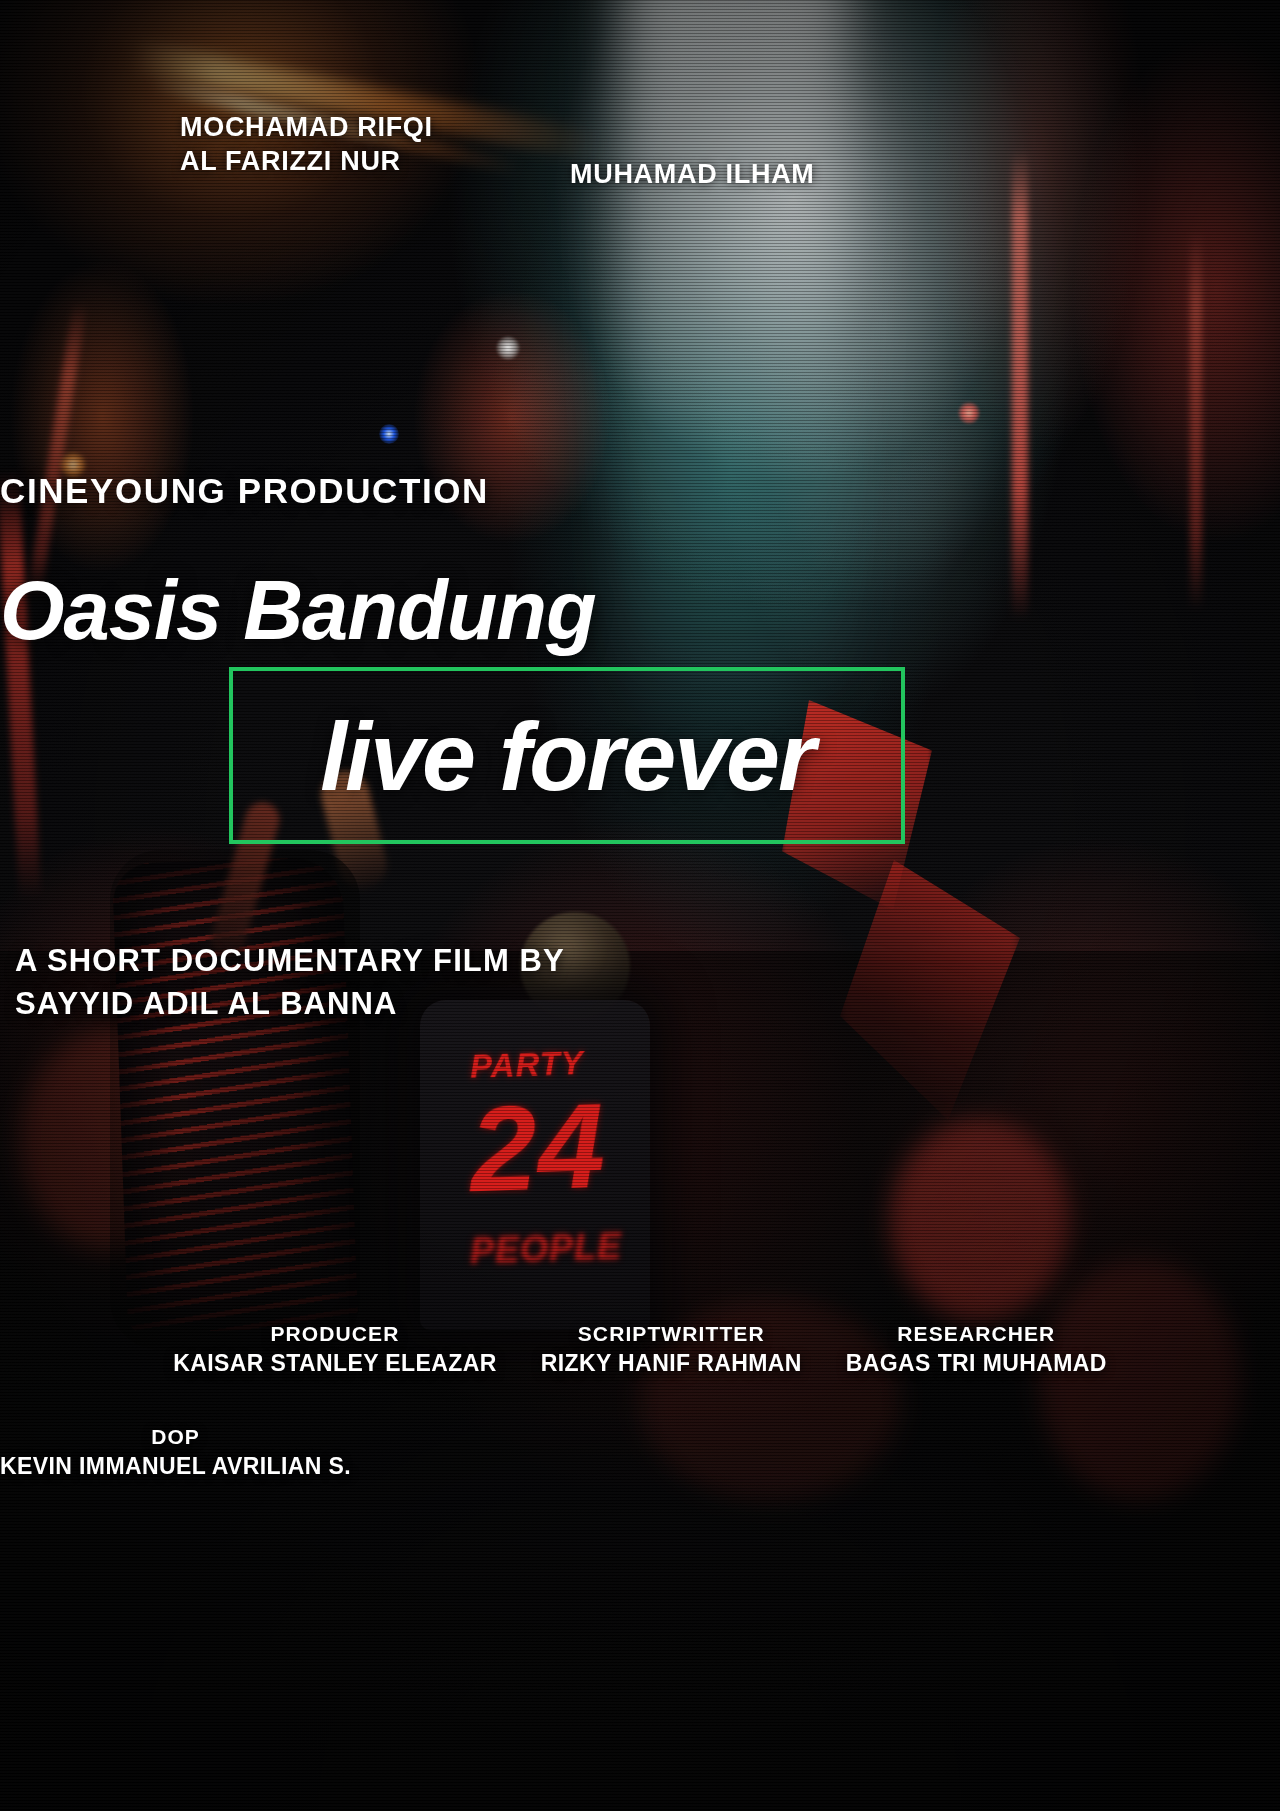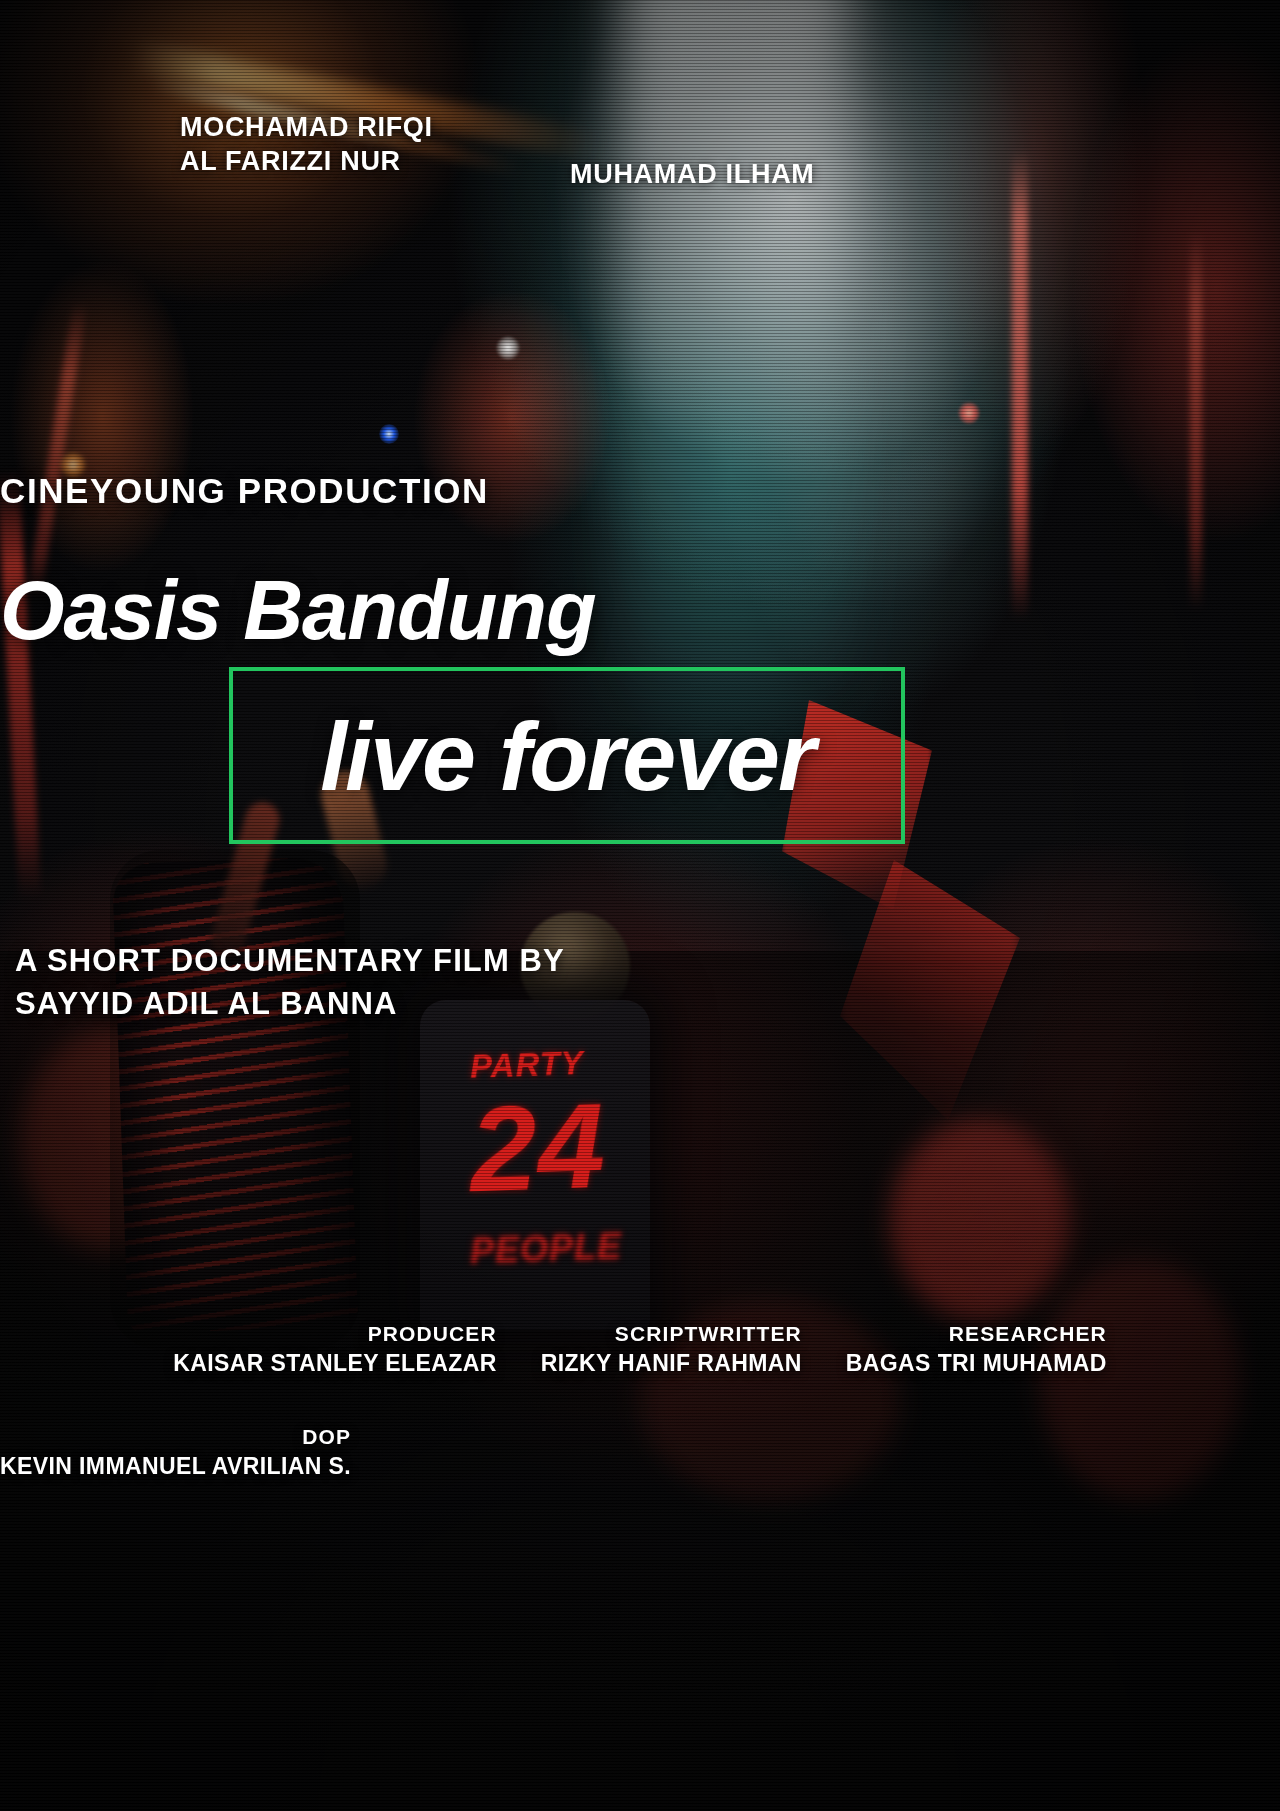--- a/index.html
+++ b/index.html
@@ -230,21 +230,21 @@
   }
 
   
   #bottom-credits{
     position:absolute;left:0;right:0;top:1320px;color:#fff;
   }
   .crew-row{display:flex;justify-content:center;align-items:flex-start;}
   .crew-row.row-1{gap:44px;}
   .crew-row.row-2{gap:26px;margin-top:44px;flex-direction:column;}
   .crew{
-    text-align:right;line-height:1.34;
+    text-align:center;line-height:1.34;
     text-shadow:0 2px 10px rgba(0,0,0,.9);
   }
   .crew-role{font-size:21px;font-weight:600;letter-spacing:1.1px;}
   .crew-name{font-size:23px;font-weight:600;letter-spacing:.4px;}
 </style>
 </head>
 <body>
 
 <div id="poster">
 

